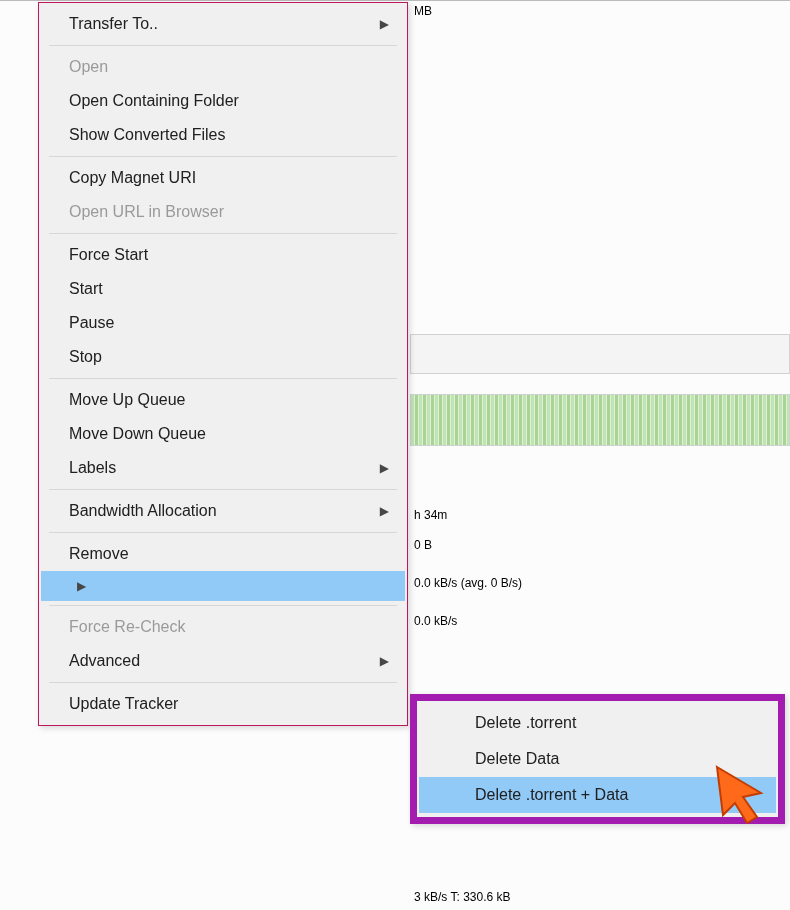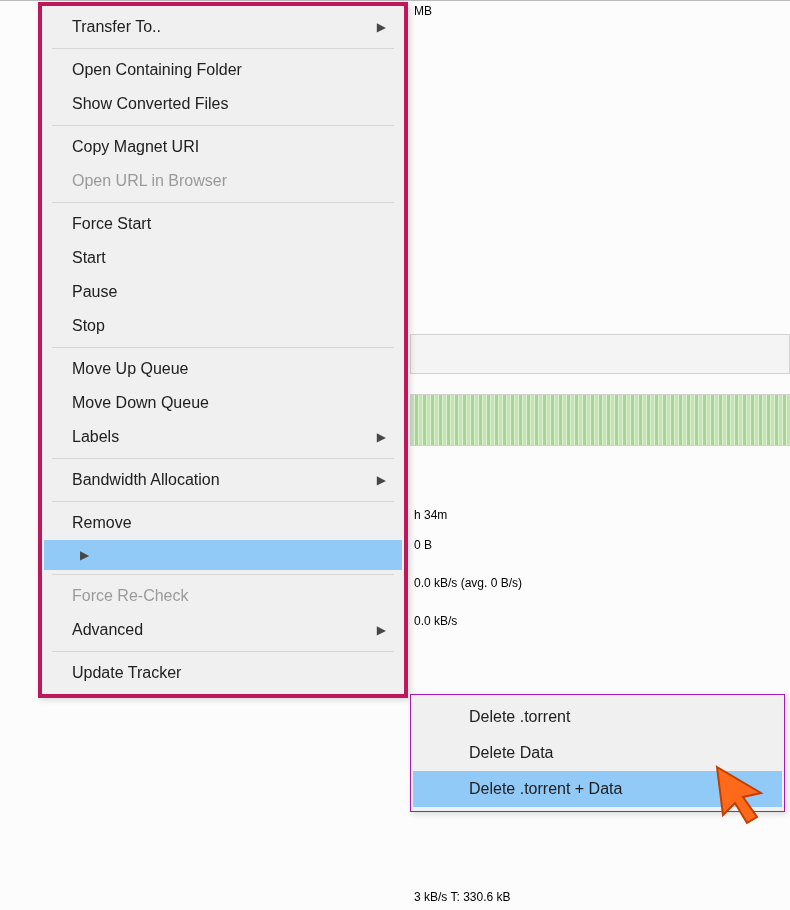--- a/index.html
+++ b/index.html
@@ -19,21 +19,21 @@
     width: 790px; height: 910px;
     background: #fcfcfc;
     border-top: 1px solid #bbb;
   }
   .context-menu {
     position: absolute;
     top: 2px;
     left: 38px;
     width: 370px;
     background: #f0f0f0;
-    border: 4px solid #be185d;
+    border: 1px solid #be185d;
     box-shadow: 2px 2px 6px rgba(0,0,0,0.15);
     padding: 4px 2px;
   }
   .menu-item {
     display: flex;
     align-items: center;
     padding: 8px 16px 8px 28px;
     font-size: 16px;
     color: #202020;
     position: relative;
@@ -53,21 +53,21 @@
     height: 1px;
     background: #d7d7d7;
     margin: 4px 8px;
   }
   .submenu {
     position: absolute;
     top: 694px;
     left: 410px;
     width: 375px;
     background: #f0f0f0;
-    border: 1px solid #a21caf;
+    border: 7px solid #a21caf;
     box-shadow: 2px 2px 6px rgba(0,0,0,0.15);
     padding: 4px 2px;
   }
   .submenu .menu-item { padding: 9px 20px 9px 56px; }
   .submenu .menu-item.hovered { background: #91c9f7; }
   .bg-partial {
     position: absolute;
     top: 0; left: 410px;
     width: 380px;
     height: 910px;
@@ -135,20 +135,23 @@
 </div>
 
 <div class="context-menu">
 
   <div class="menu-item">
     <span class="label">Transfer To..</span>
     <span class="arrow">▶</span>
   </div>
   <div class="menu-sep"></div>
 
+  <div class="menu-item disabled">
+    <span class="label">Open</span>
+  </div>
   <div class="menu-item">
     <span class="label">Open Containing Folder</span>
   </div>
   <div class="menu-item">
     <span class="label">Show Converted Files</span>
   </div>
   <div class="menu-sep"></div>
 
   <div class="menu-item">
     <span class="label">Copy Magnet URI</span>

